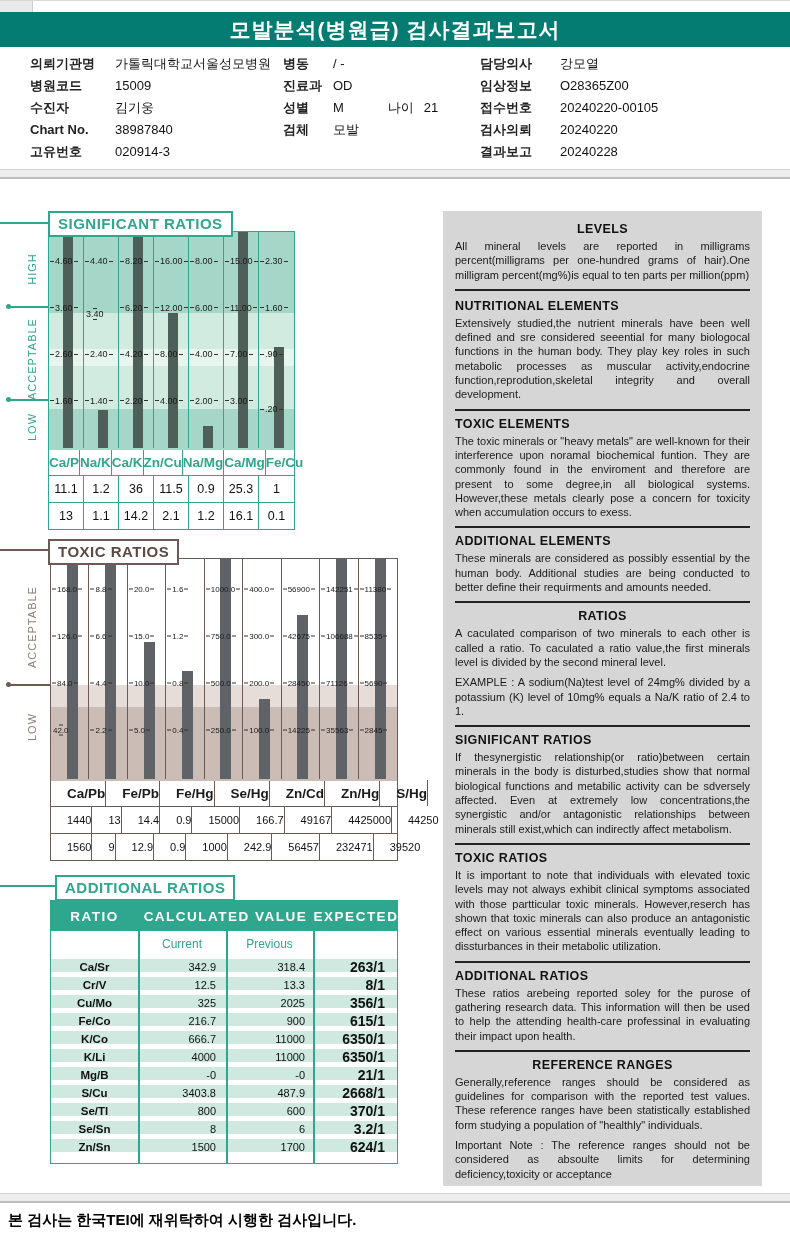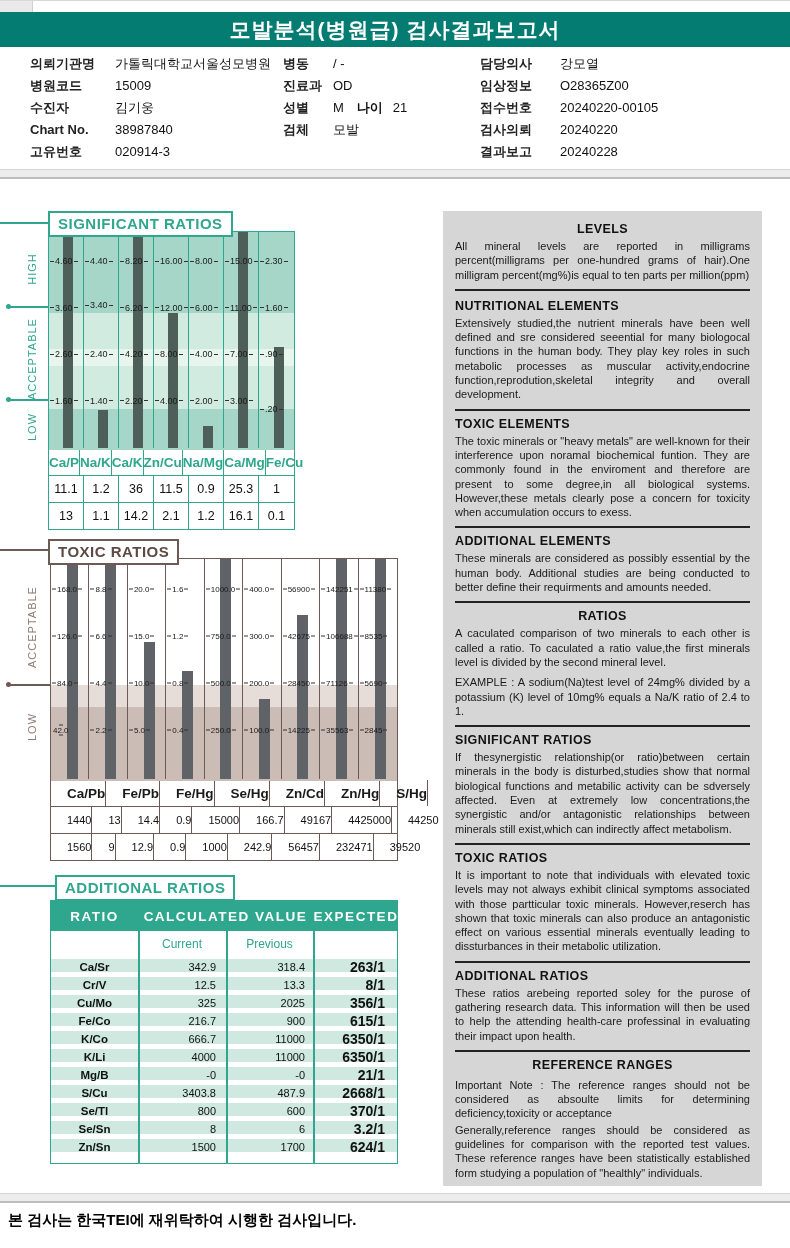--- a/index.html
+++ b/index.html
@@ -20,21 +20,21 @@
   
   .info-group{position:absolute;top:52px;font-size:13px;}
   #info-left{left:30px;}
   #info-middle{left:283px;}
   #info-right{left:480px;}
   .info-row{height:22px;line-height:22px;white-space:nowrap;}
   .info-row .lbl{display:inline-block;font-weight:bold;color:#222;}
   #info-left .lbl{width:85px;}
   #info-middle .lbl{width:50px;font-weight:bold;}
   #info-right .lbl{width:80px;}
-  .info-row .xlbl{display:inline-block;font-weight:bold;margin-left:13px;width:36px;}
+  .info-row .xlbl{display:inline-block;font-weight:normal;margin-left:44px;width:36px;}
 
   .divider{position:absolute;left:0;width:790px;height:10px;background:#ededed;
            border-top:1px solid #d6d6d6;border-bottom:2px solid #bcbcbc;}
   #divider-top{top:168px;}
   #divider-bottom{top:1192px;}
 
   
   .chart-title{position:absolute;background:#fff;font-weight:bold;font-size:15px;
                padding:2px 8px 3px 8px;letter-spacing:.5px;z-index:5;white-space:nowrap;}
   #sig-title{left:48px;top:210px;border:2px solid var(--teal);color:var(--teal);}
@@ -185,21 +185,21 @@
               <span class="dash" data-interactable="false"></span>
             </div>
             <div class="bar" data-interactable="false" style="top: 0px; bottom: 0px; left: 42%; width: 10px;"></div>
           </div>
           <div class="pcol" data-interactable="false">
             <div class="tick" data-interactable="false" style="top: 29px;">
               <span class="dash" data-interactable="false"></span>
               <span class="tlab" data-interactable="false">4.40</span>
               <span class="dash" data-interactable="false"></span>
             </div>
-            <div class="tick" data-interactable="false" style="top: 73px;">
+            <div class="tick" data-interactable="false" style="top: 82px; flex-direction: column;">
               <span class="dash" data-interactable="false"></span>
               <span class="tlab" data-interactable="false">3.40</span>
               <span class="dash" data-interactable="false"></span>
             </div>
             <div class="tick" data-interactable="false" style="top: 122px;">
               <span class="dash" data-interactable="false"></span>
               <span class="tlab" data-interactable="false">2.40</span>
               <span class="dash" data-interactable="false"></span>
             </div>
             <div class="tick" data-interactable="false" style="top: 168.5px;">
@@ -737,21 +737,21 @@
         <p data-interactable="false">It is important to note that individuals with elevated toxic levels may not always exhibit clinical symptoms associated with those partticular toxic minerals. However,reserch has shown that toxic minerals can also produce an antagonistic effect on various essential minerals eventually leading to dissturbances in their metabolic utilization.</p>
       </div>
       <div class="psep" data-interactable="false"></div>
       <div class="psec" data-interactable="false">
         <div class="phead" data-interactable="false" style="text-align: left;">ADDITIONAL RATIOS</div>
         <p data-interactable="false">These ratios arebeing reported soley for the purose of gathering research data. This information will then be used to help the attending health-care professinal in evaluating their impact upon health.</p>
       </div>
       <div class="psep" data-interactable="false"></div>
       <div class="psec" data-interactable="false">
         <div class="phead" data-interactable="false" style="text-align: center;">REFERENCE RANGES</div>
+        <p data-interactable="false">Generally,reference ranges should be considered as guidelines for comparison with the reported test values. These reference ranges have been statistically established form studying a population of "healthly" individuals.</p>
         <p data-interactable="false" style="margin-top: 6px;">Important Note : The reference ranges should not be considered as absoulte limits for determining deficiency,toxicity or acceptance</p>
-        <p data-interactable="false">Generally,reference ranges should be considered as guidelines for comparison with the reported test values. These reference ranges have been statistically established form studying a population of "healthly" individuals.</p>
       </div>
     </div>
 
   <div id="divider-bottom" class="divider" data-interactable="false"></div>
   <div id="footer-note" data-interactable="false">본 검사는 한국TEI에 재위탁하여 시행한 검사입니다.</div>
 
 </div>
 
 </body></html>

